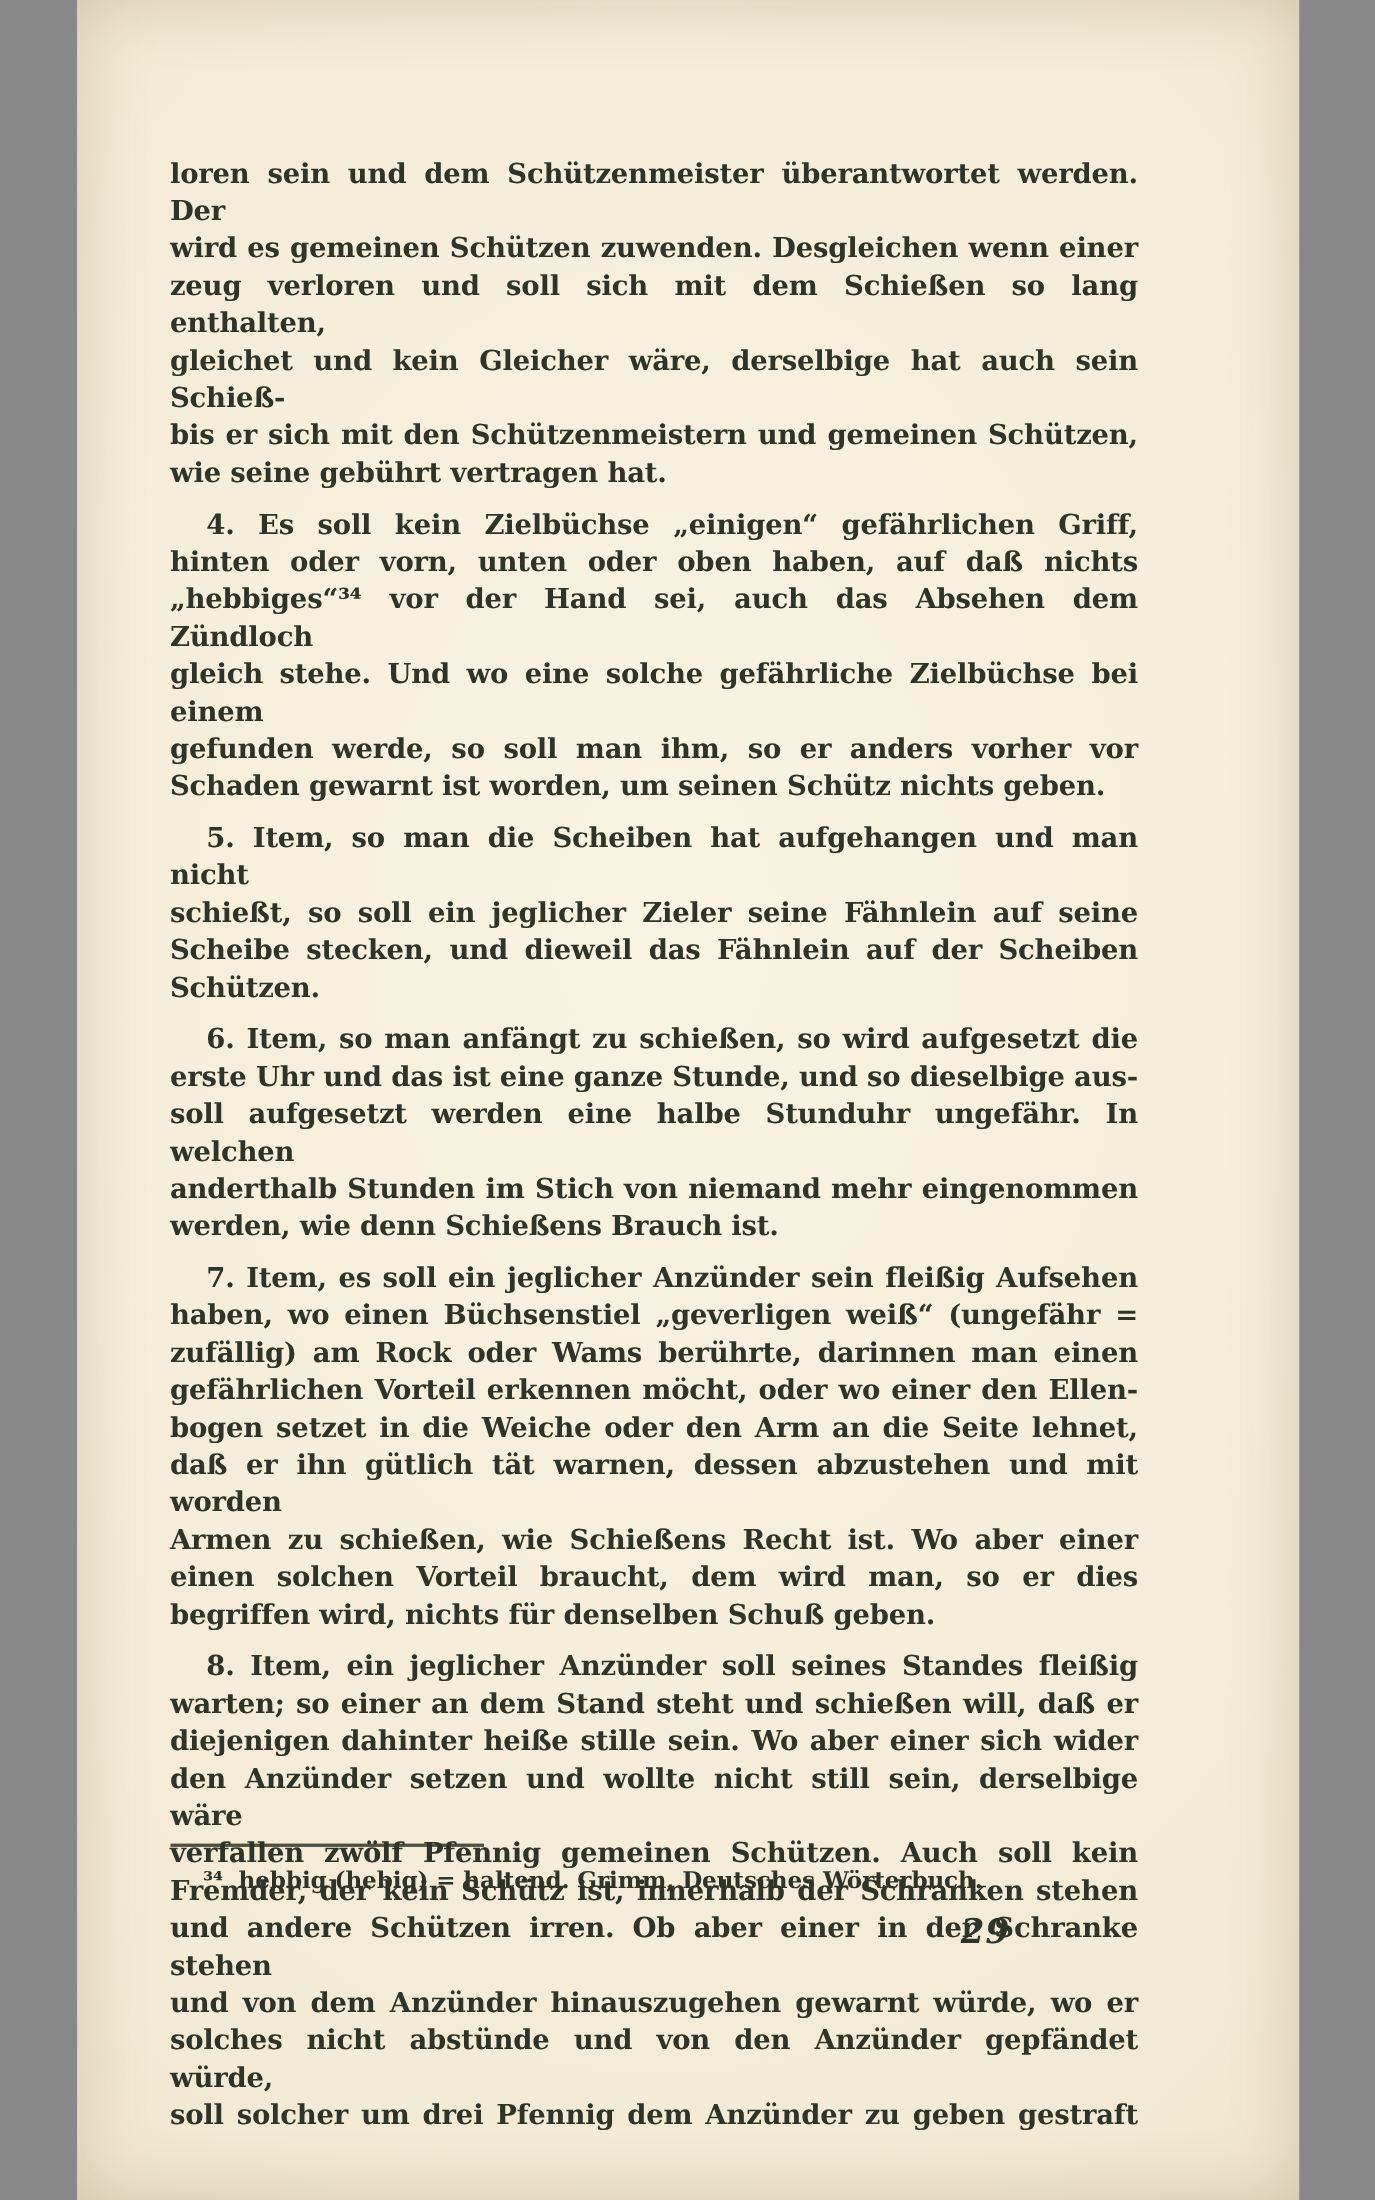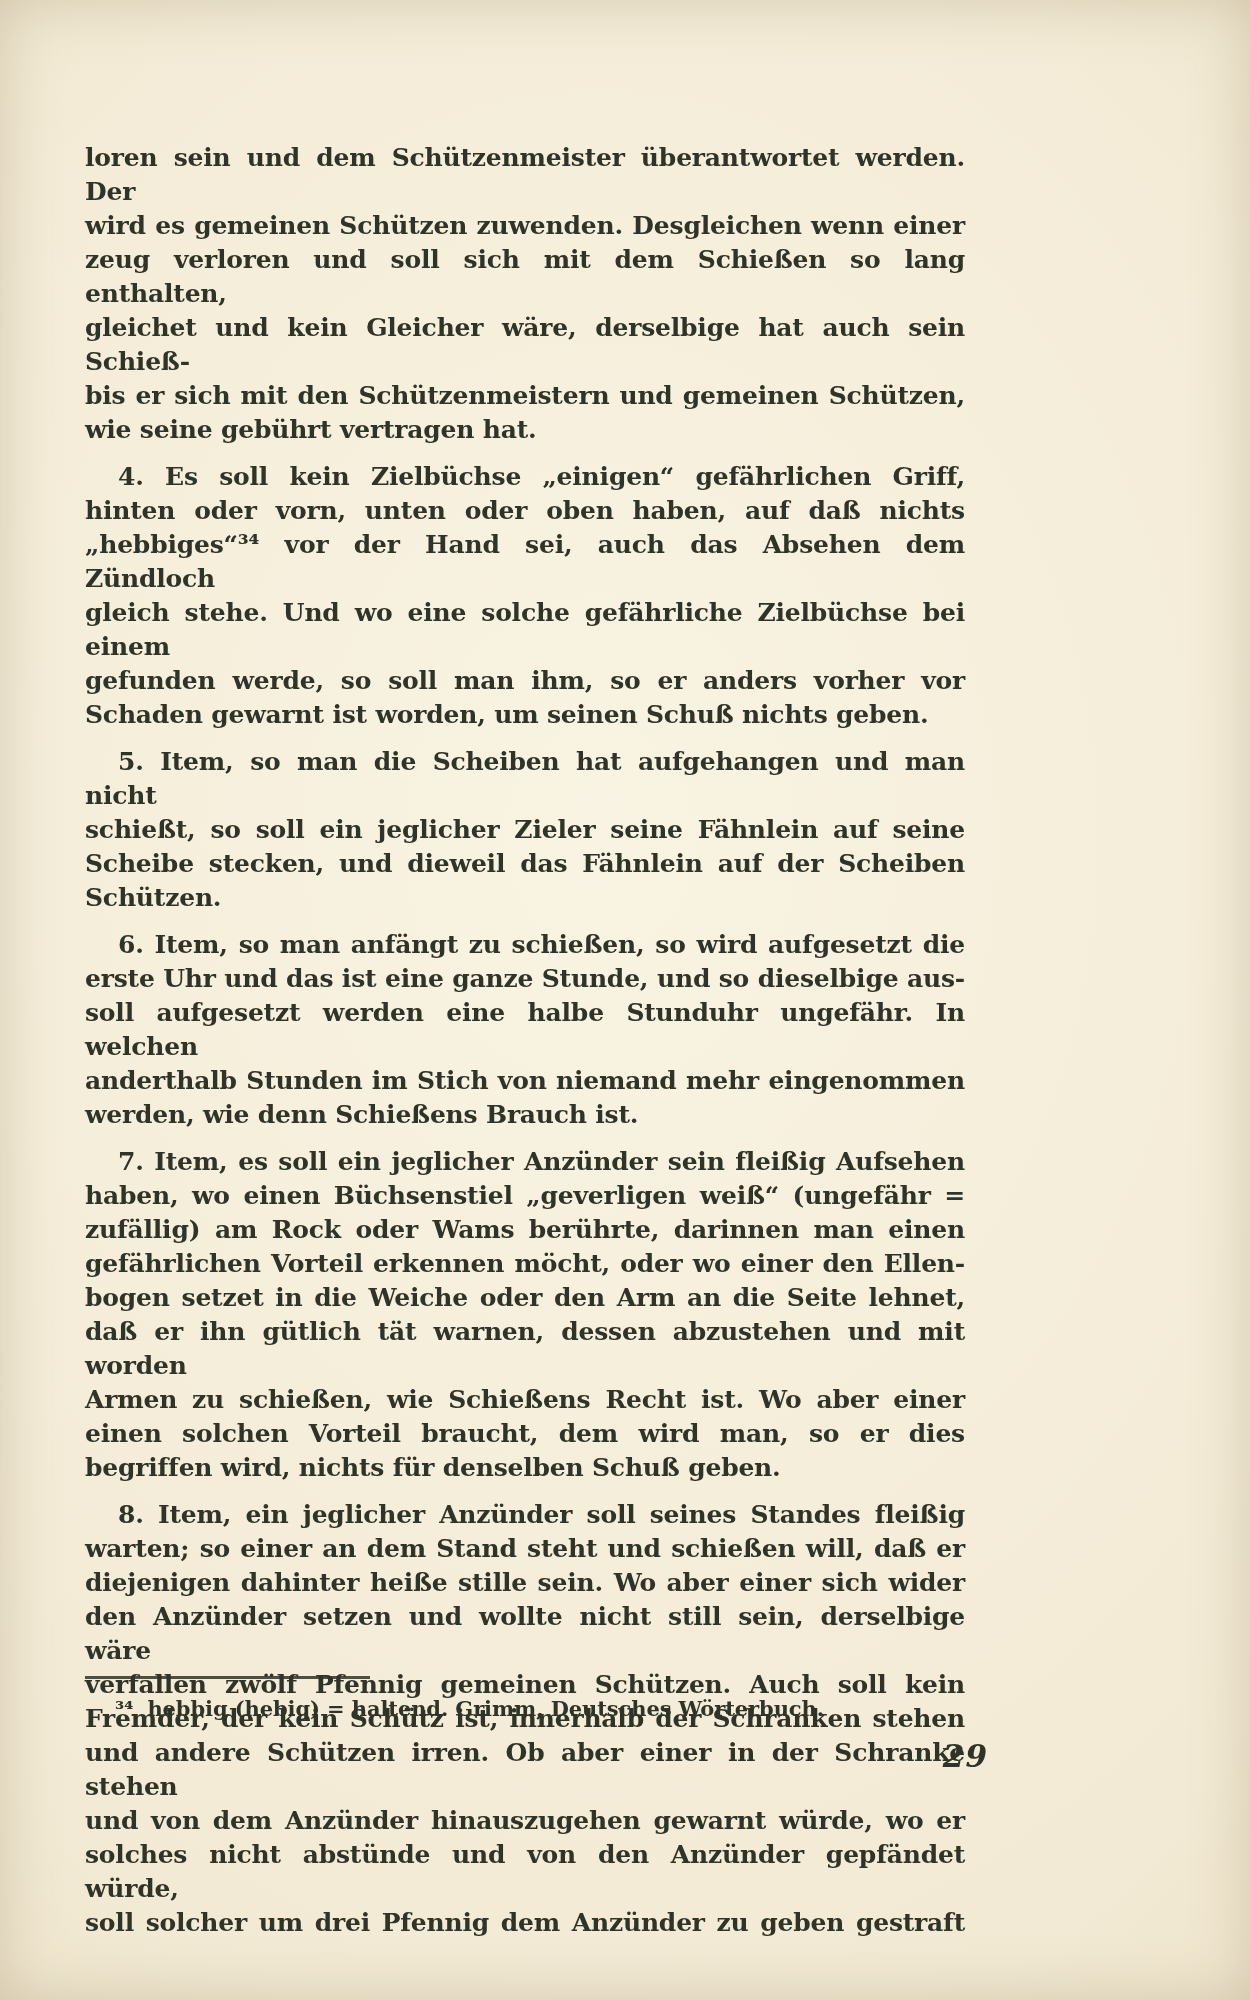--- a/index.html
+++ b/index.html
@@ -2,21 +2,21 @@
 <html style="--paper: #f2e9d3; --ink: #2f3428;"><head>
 <meta charset="utf-8">
 <style>
   html, body {
     margin: 0;
     padding: 0;
     background: #888;
   }
   .page {
     position: relative;
-    width: 1250px;
+    width: 1111px;
     height: 2000px;
     margin: 0 auto;
     background:
       radial-gradient(ellipse 140% 110% at 48% 42%, rgba(255,252,240,0.55), rgba(0,0,0,0) 60%),
       radial-gradient(ellipse 120% 100% at 50% 50%, var(--paper, #f2e9d3) 55%, #e9ddc0 100%);
     background-color: var(--paper, #f2e9d3);
     box-shadow: inset 0 0 60px rgba(120,100,60,0.25);
     overflow: hidden;
     font-family: "DejaVu Serif", "Liberation Serif", serif;
     color: var(--ink, #2f3428);
@@ -86,21 +86,21 @@
         <div class="line">gleichet und kein Gleicher wäre, derselbige hat auch sein Schieß-</div>
         <div class="line">bis er sich mit den Schützenmeistern und gemeinen Schützen,</div>
         <div class="line last">wie seine gebührt vertragen hat.</div>
       </div>
       <div class="paragraph">
         <div class="line indent">4. Es soll kein Zielbüchse „einigen“ gefährlichen Griff,</div>
         <div class="line">hinten oder vorn, unten oder oben haben, auf daß nichts</div>
         <div class="line">„hebbiges“³⁴ vor der Hand sei, auch das Absehen dem Zündloch</div>
         <div class="line">gleich stehe. Und wo eine solche gefährliche Zielbüchse bei einem</div>
         <div class="line">gefunden werde, so soll man ihm, so er anders vorher vor</div>
-        <div class="line last">Schaden gewarnt ist worden, um seinen Schuß nichts geben.</div>
+        <div class="line last">Schaden gewarnt ist worden, um seinen Schütz nichts geben.</div>
       </div>
       <div class="paragraph">
         <div class="line indent">5. Item, so man die Scheiben hat aufgehangen und man nicht</div>
         <div class="line">schießt, so soll ein jeglicher Zieler seine Fähnlein auf seine</div>
         <div class="line">Scheibe stecken, und dieweil das Fähnlein auf der Scheiben</div>
         <div class="line last">Schützen.</div>
       </div>
       <div class="paragraph">
         <div class="line indent">6. Item, so man anfängt zu schießen, so wird aufgesetzt die</div>
         <div class="line">erste Uhr und das ist eine ganze Stunde, und so dieselbige aus-</div>

